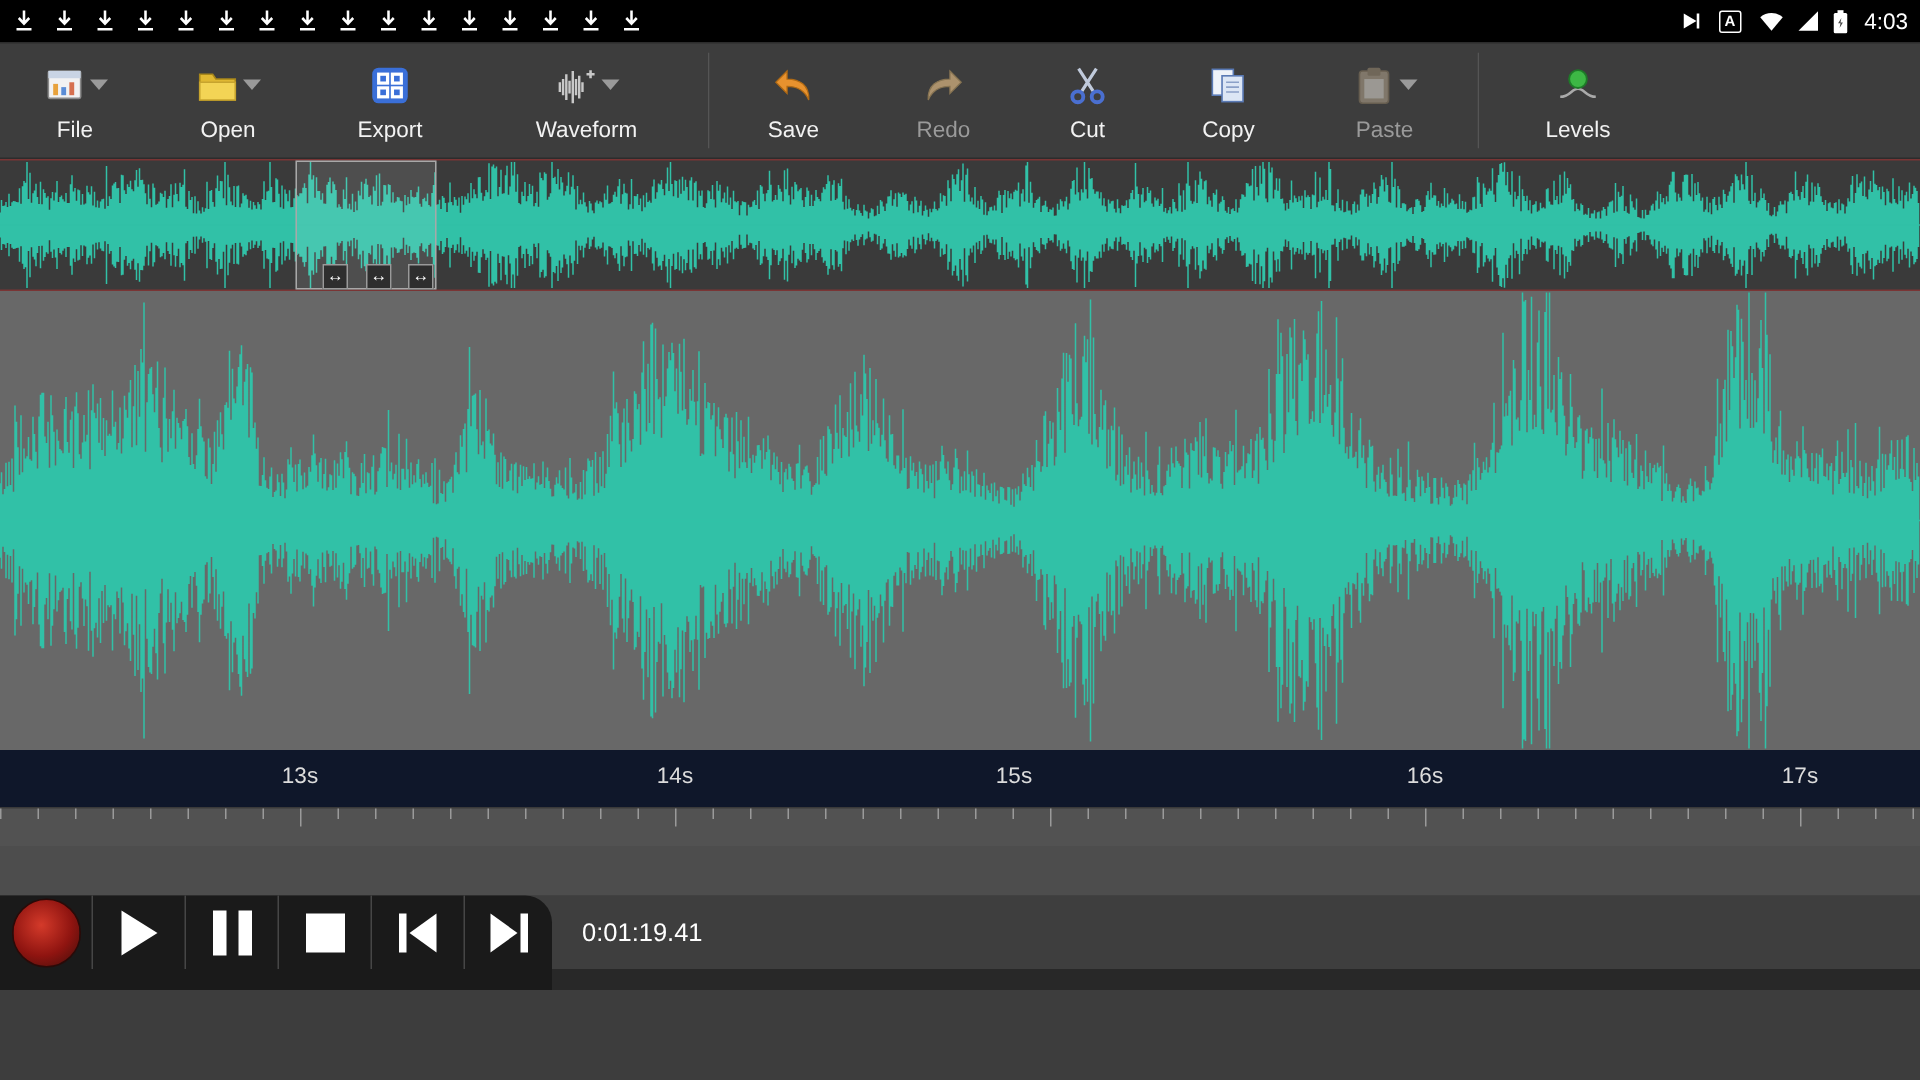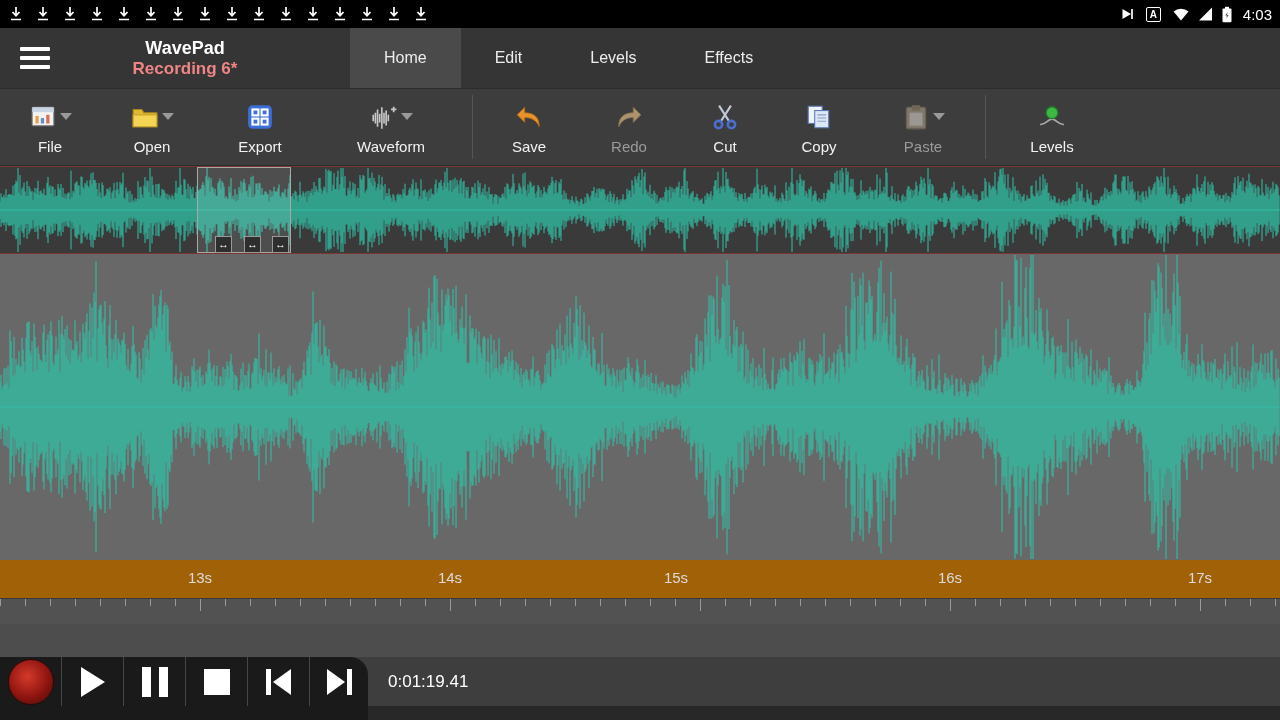--- a/index.html
+++ b/index.html
@@ -55,21 +55,21 @@
                   background:rgba(255,255,255,0.10); border:1px solid #a8a8a8; }
   .ov-handle { position:absolute; bottom:-1px; width:17px; height:17px; background:#2e2e2e;
                border:1px solid #9a9a9a; color:#fff; font-size:11px; line-height:15px;
                text-align:center; cursor:ew-resize; }
 
   
   .main-wave { position:relative; height:306px; background:#686868; }
   .main-wave svg { position:absolute; inset:0; width:100%; height:100%; }
 
   
-  .ruler-labels { position:relative; height:38px; background:#a16207;padding-left:14px; }
+  .ruler-labels { position:relative; height:38px; background:#0f172a;padding-left:14px; }
   .ruler-label { position:absolute; top:9px; transform:translateX(-50%);
                  color:#dcdcdc; font-size:15px; }
   .ruler-ticks { position:relative; height:26px; background:#525252;
                  border-top:1px solid #3a3a3a; }
   .tick { position:absolute; top:0; width:1px; height:7px; background:#9a9a9a; }
   .tick.major { height:12px; }
   .gap-band { height:33px; background:#4d4d4d; }
 
   
   .transport { position:relative; height:63px; background:#3e3e3e; }
@@ -167,37 +167,20 @@
         </svg>
       <svg width="12" height="17" viewBox="0 0 12 17">
           <rect x="4" y="0.8" width="4" height="2.2" fill="#fff"></rect>
           <rect x="1.5" y="2.6" width="9" height="13.6" rx="1" fill="#fff"></rect>
           <path d="M6.6 6 L4.4 9.5 H6 L5.4 12.6 L7.6 9 H6 Z" fill="#444"></path>
         </svg>
       <span class="status-time">4:03</span>
     </div>
   </div>
 
-  <div class="app-bar">
-    <div class="hamburger">
-      <span></span>
-        <span></span>
-        <span></span>
-    </div>
-    <div class="title-block">
-      <div class="app-title">WavePad</div>
-      <div class="doc-title" style="color: rgb(240, 133, 133);">Recording 6*</div>
-    </div>
-    <div class="tabs">
-      <div class="tab active">Home</div>
-      <div class="tab">Edit</div>
-      <div class="tab">Levels</div>
-      <div class="tab">Effects</div>
-    </div>
-  </div>
 
   <div class="toolbar">
 
     <div class="tb-item" style="width:100px">
       <div class="tb-icon-row">
         <span class="tb-icon">
           <svg width="28" height="28" viewBox="0 0 26 26">
               <rect x="3" y="4" width="20" height="17" rx="1" fill="#f2f2f2" stroke="#8a8a8a"></rect>
               <rect x="3" y="4" width="20" height="4.5" fill="#c9d4e4"></rect>
               <rect x="6" y="12" width="3" height="7" fill="#e8a23c"></rect>

